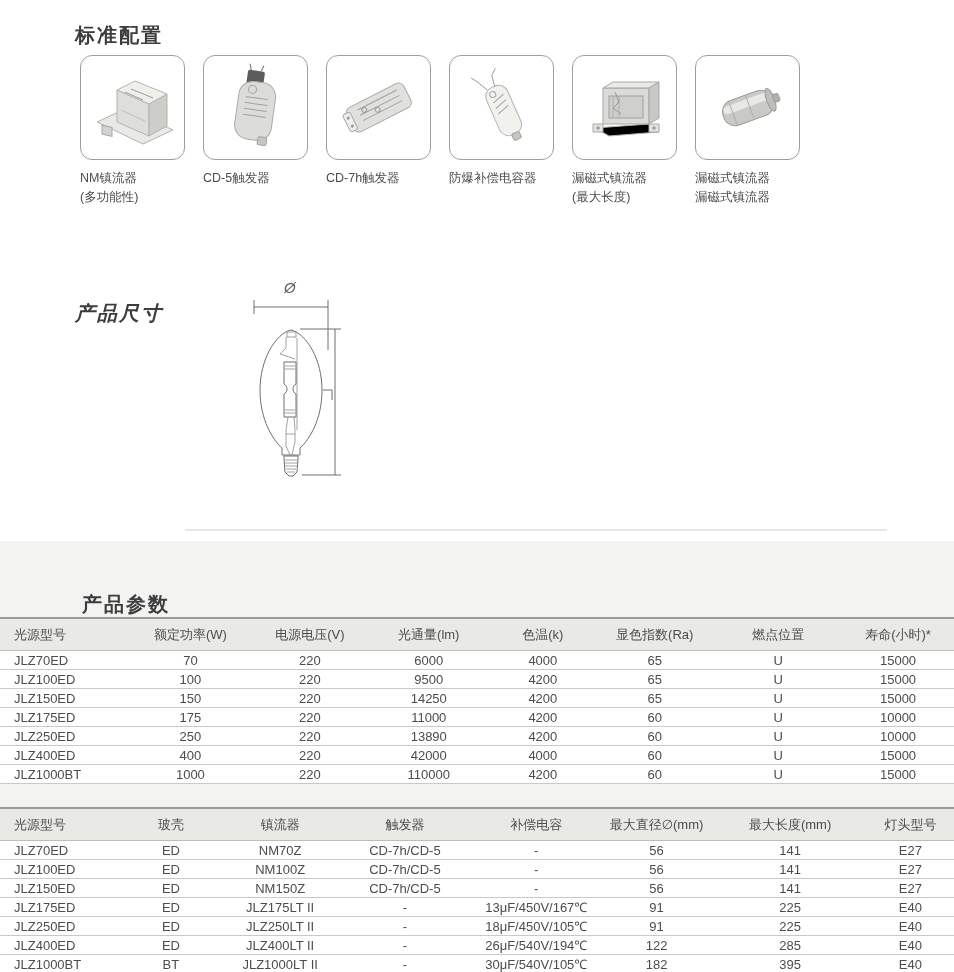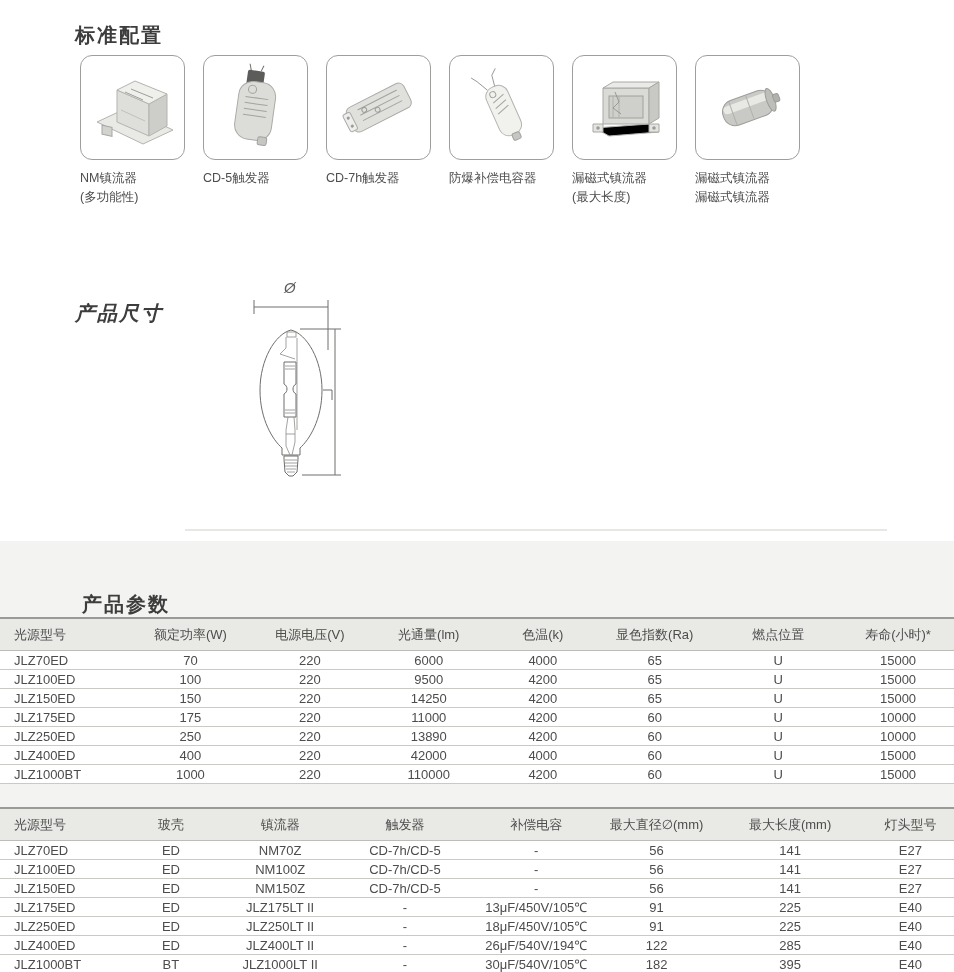--- a/index.html
+++ b/index.html
@@ -366,21 +366,21 @@
         <td>-</td>
         <td>56</td>
         <td>141</td>
         <td>E27</td>
       </tr>
       <tr>
         <td>JLZ175ED</td>
         <td>ED</td>
         <td>JLZ175LT II</td>
         <td>-</td>
-        <td>13μF/450V/105℃</td>
+        <td>13μF/450V/167℃</td>
         <td>91</td>
         <td>225</td>
         <td>E40</td>
       </tr>
       <tr>
         <td>JLZ250ED</td>
         <td>ED</td>
         <td>JLZ250LT II</td>
         <td>-</td>
         <td>18μF/450V/105℃</td>

